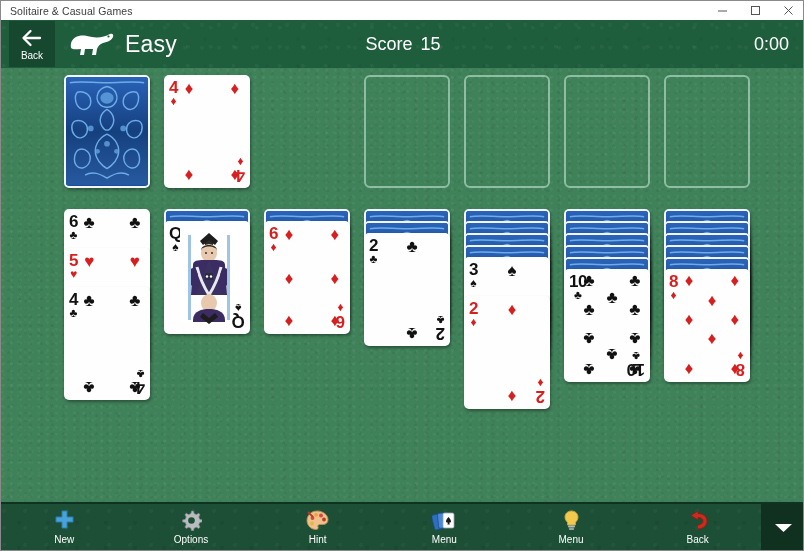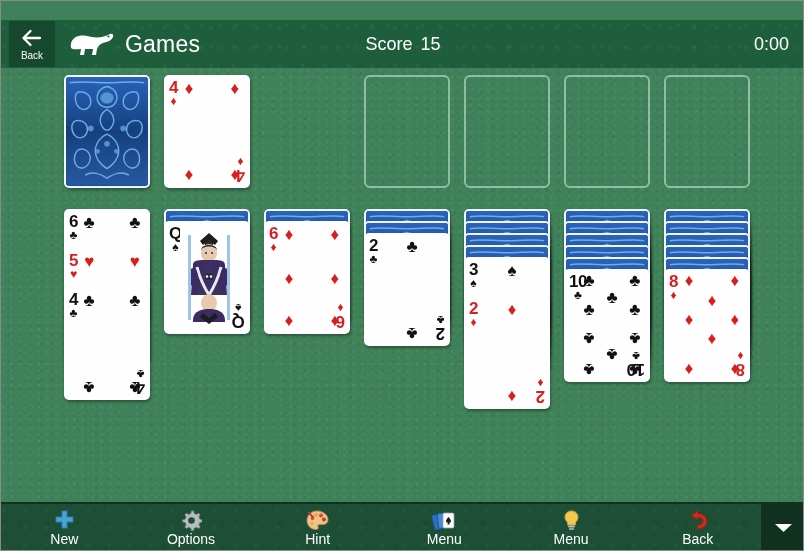--- a/index.html
+++ b/index.html
@@ -122,31 +122,52 @@
     background-size:21px 17px, 29px 25px;
     border-top:2px solid #0f3322;
     display:flex;align-items:center;
   }
   .tb-item{
     flex:1;height:49px;display:flex;flex-direction:column;
     align-items:center;justify-content:center;cursor:pointer;
     color:#fff;
   }
   .tb-icon{height:21px;display:flex;align-items:center;justify-content:center;}
-  .tb-label{font-size:14px;line-height:15px;margin-top:1px;}
+  .tb-label{font-size:10px;line-height:15px;margin-top:1px;}
   .tb-more{
     width:44px;height:49px;background:#10311f;
     display:flex;align-items:center;justify-content:center;cursor:pointer;
   }
 </style>
 </head>
 <body>
 
 <div class="app">
 
+  <div class="titlebar">
+    <div class="titlebar-text">Solitaire &amp; Casual Games</div>
+    <div class="win-controls">
+      <div class="win-btn">
+        <svg width="11" height="11" viewBox="0 0 11 11">
+            <line x1="1" y1="6" x2="10" y2="6" stroke="#555" stroke-width="1"></line>
+          </svg>
+      </div>
+      <div class="win-btn">
+        <svg width="11" height="11" viewBox="0 0 11 11">
+            <rect x="1.5" y="1.5" width="8" height="8" fill="none" stroke="#555" stroke-width="1"></rect>
+          </svg>
+      </div>
+      <div class="win-btn">
+        <svg width="11" height="11" viewBox="0 0 11 11">
+            <line x1="1.5" y1="1.5" x2="9.5" y2="9.5" stroke="#555" stroke-width="1"></line>
+            <line x1="9.5" y1="1.5" x2="1.5" y2="9.5" stroke="#555" stroke-width="1"></line>
+          </svg>
+      </div>
+    </div>
+  </div>
 
   <div class="header">
 
 
     <div class="hdr-btn" style="margin-left:8px;">
       <div class="glyph">
         <svg width="22" height="18" viewBox="0 0 22 18">
           <path d="M9.5 2 L2.5 9 L9.5 16" fill="none" stroke="#fff" stroke-width="2.3" stroke-linecap="round" stroke-linejoin="round"></path>
           <line x1="3" y1="9" x2="19" y2="9" stroke="#fff" stroke-width="2.3" stroke-linecap="round"></line>
         </svg>
@@ -154,21 +175,21 @@
       <div class="lbl">Back</div>
     </div>
 
     <div class="bear">
       <svg width="50" height="32" viewBox="0 0 50 32">
         <path d="M4 20 C3 14, 6 9, 12 8 C16 7, 20 8, 25 9 C31 10, 38 9, 43 6 C45 5, 47 6, 46 9 C45 12, 41 14, 36 15 C33 16, 31 18, 30 21 L29 27 L25 27 L26 21 L18 21 L17 27 L13 27 L14 21 C10 21, 6 22, 4 20 Z" fill="#ffffff"></path>
         <circle cx="41.5" cy="8.5" r="1.1" fill="#1f5e3d"></circle>
       </svg>
     </div>
 
-    <div class="difficulty">Games</div>
+    <div class="difficulty">Easy</div>
 
     <div class="score">
       <span>Score</span><span class="num">15</span>
     </div>
 
     <div class="timer">0:00</div>
   </div>
 
   <div class="field">
     <div id="board-layer" style="position:absolute;inset:0;">

